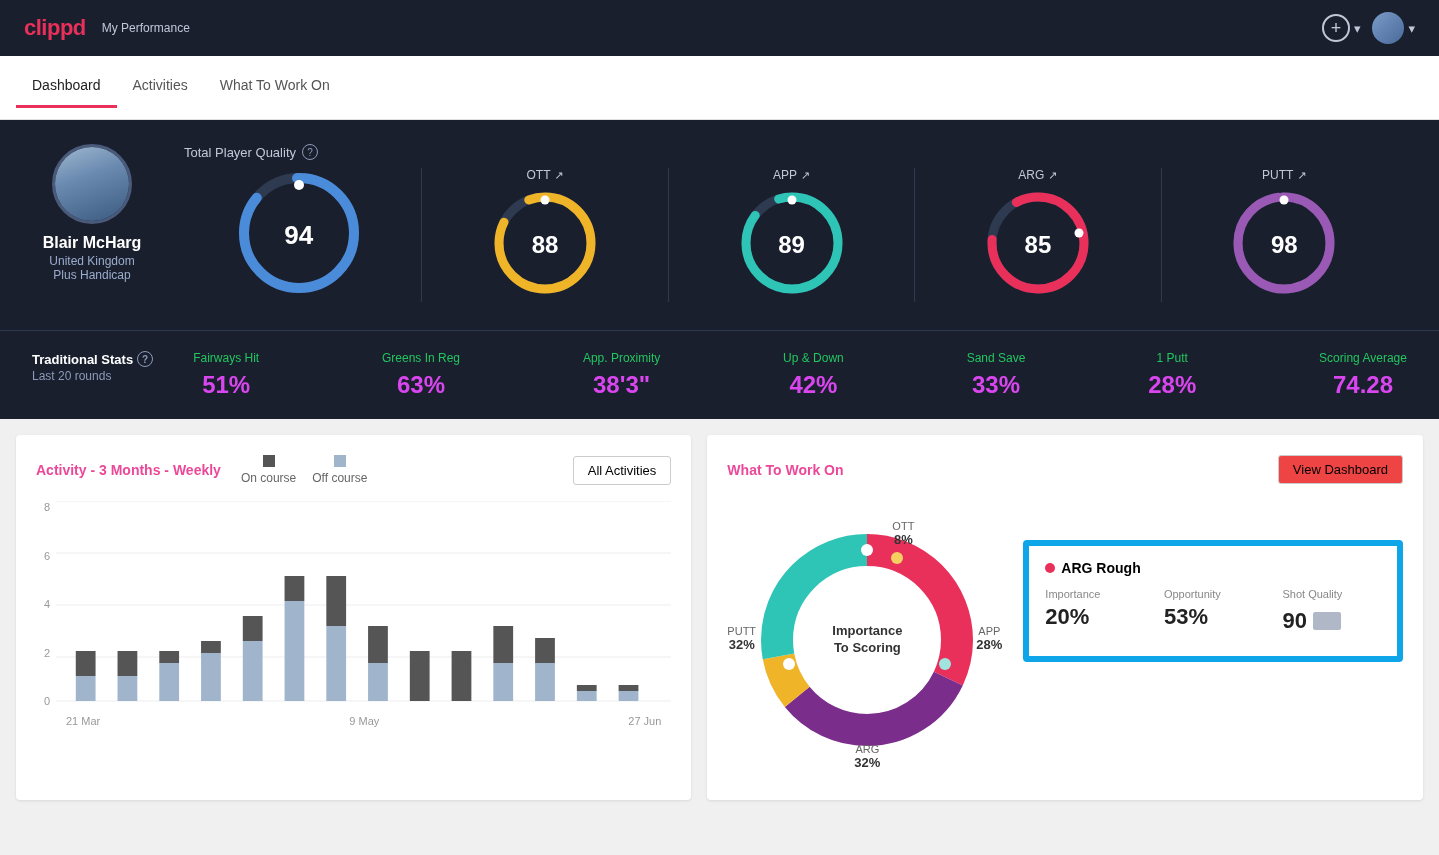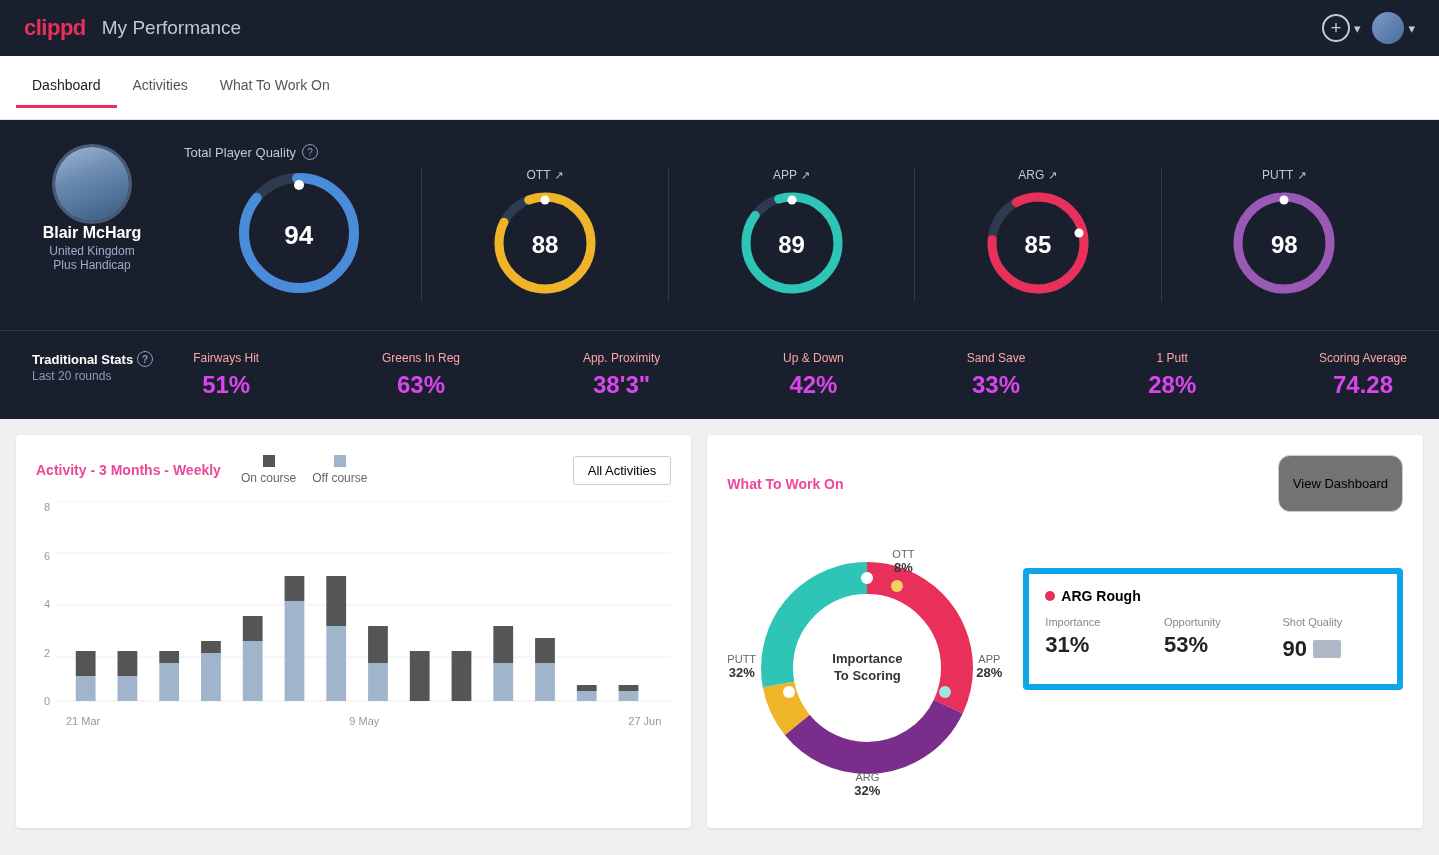--- a/index.html
+++ b/index.html
@@ -9,21 +9,21 @@
     .header {
       background: #1a1f2e;
       display: flex;
       align-items: center;
       justify-content: space-between;
       padding: 0 24px;
       height: 56px;
     }
     .header-left { display: flex; align-items: center; gap: 16px; }
     .logo { color: #e8305a; font-size: 22px; font-weight: 700; letter-spacing: -0.5px; }
-    .header-title { color: #c0c8d8; font-size: 19px; font-weight: 400; }
+    .header-title { color: #c0c8d8; font-size: 12px; font-weight: 400; }
     .header-right { display: flex; align-items: center; gap: 12px; }
     .header-icon-btn {
       display: flex; align-items: center; gap: 4px;
       color: #c0c8d8; font-size: 13px; cursor: pointer; background: none; border: none;
     }
     .add-circle {
       width: 28px; height: 28px; border-radius: 50%;
       border: 2px solid #c0c8d8;
       display: flex; align-items: center; justify-content: center;
       font-size: 18px; color: #c0c8d8;
@@ -79,21 +79,21 @@
       width: 80px; height: 80px; border-radius: 50%;
       border: 3px solid #4a5a7a;
       background: linear-gradient(135deg, #8aacce, #5a7aaa);
       overflow: hidden;
       display: flex; align-items: center; justify-content: center;
     }
     .player-avatar-img {
       width: 100%; height: 100%;
       background: linear-gradient(160deg, #a0b8d0 0%, #6a8ab0 40%, #3a5a80 100%);
     }
-    .player-name { color: #fff; font-size: 16px; font-weight: 700; text-align: center; }
+    .player-name { color: #fff; font-size: 16px; font-weight: 700; margin-top: 10px; text-align: center; }
     .player-country { color: #9aaccc; font-size: 12px; margin-top: 2px; text-align: center; }
     .player-handicap { color: #9aaccc; font-size: 12px; text-align: left; }
 
     .quality-section {
       flex: 1;
       display: flex;
       flex-direction: column;
     }
     .quality-header {
       display: flex; align-items: center; gap: 6px;
@@ -143,21 +143,21 @@
       padding: 20px 32px;
       display: flex;
       align-items: flex-start;
       gap: 40px;
     }
     .stats-label-section { min-width: 120px; }
     .stats-title { color: #fff; font-size: 13px; font-weight: 600; display: flex; align-items: center; gap: 4px; }
     .stats-subtitle { color: #8a9ab8; font-size: 12px; margin-top: 2px; }
     .stats-values { flex: 1; display: flex; justify-content: space-between; }
     .stat-item { text-align: center; }
-    .stat-name { color: #fca5a5; font-size: 12px; margin-bottom: 6px; }
+    .stat-name { color: #22c55e; font-size: 12px; margin-bottom: 6px; }
     .stat-value { color: #d946ef; font-size: 24px; font-weight: 600; }
 
     
     .bottom-row {
       display: flex;
       gap: 16px;
       padding: 16px;
       background: #f0f0f0;
     }
     .panel {
@@ -173,22 +173,22 @@
     }
     .panel-title { font-size: 14px; font-weight: 600; color: #ec4899; }
     .legend { display: flex; align-items: center; gap: 16px; font-size: 12px; color: #666; }
     .legend-item { display: flex; align-items: center; gap: 4px; flex-direction: column; }
     .legend-box { width: 12px; height: 12px; }
     .all-activities-btn {
       border: 1px solid #ccc; background: #fff;
       padding: 6px 14px; font-size: 13px; cursor: pointer; border-radius: 3px;
     }
     .view-dashboard-btn {
-      border: 1px solid #ccc; background: #737373;
-      padding: 20px 14px; font-size: 13px; cursor: pointer; border-radius: 12px;
+      border: 1px solid #ccc; background: #ef4444;
+      padding: 6px 14px; font-size: 13px; cursor: pointer; border-radius: 3px;
     }
     .wtwo-content { display: flex; gap: 16px; align-items: flex-start; }
 
     
     .detail-card {
       border: 6px solid #0ea5e9; border-radius: 4px;
       padding: 14px 16px; flex: 1; margin-top: 40px;
     }
     .detail-card-title { display: flex; align-items: center; gap: 6px; font-size: 14px; font-weight: 600; margin-bottom: 12px; }
     .red-dot { width: 10px; height: 10px; border-radius: 50%; background: #e8305a; flex-shrink: 0; }
@@ -507,21 +507,21 @@
       </div>
 
       <div class="detail-card">
         <div class="detail-card-title">
           <div class="red-dot"></div>
           <span>ARG Rough</span>
         </div>
         <div class="detail-metrics">
           <div class="detail-metric">
             <div class="detail-metric-label">Importance</div>
-            <div class="detail-metric-value">31%</div>
+            <div class="detail-metric-value">20%</div>
           </div>
           <div class="detail-metric">
             <div class="detail-metric-label">Opportunity</div>
             <div class="detail-metric-value">53%</div>
           </div>
           <div class="detail-metric">
             <div class="detail-metric-label">Shot Quality</div>
             <div style="display:flex; align-items:center; gap:6px;margin-top:8px;">
               <div class="detail-metric-value">90</div>
               <div class="color-swatch" style="background:#b0b8c8;"></div>

